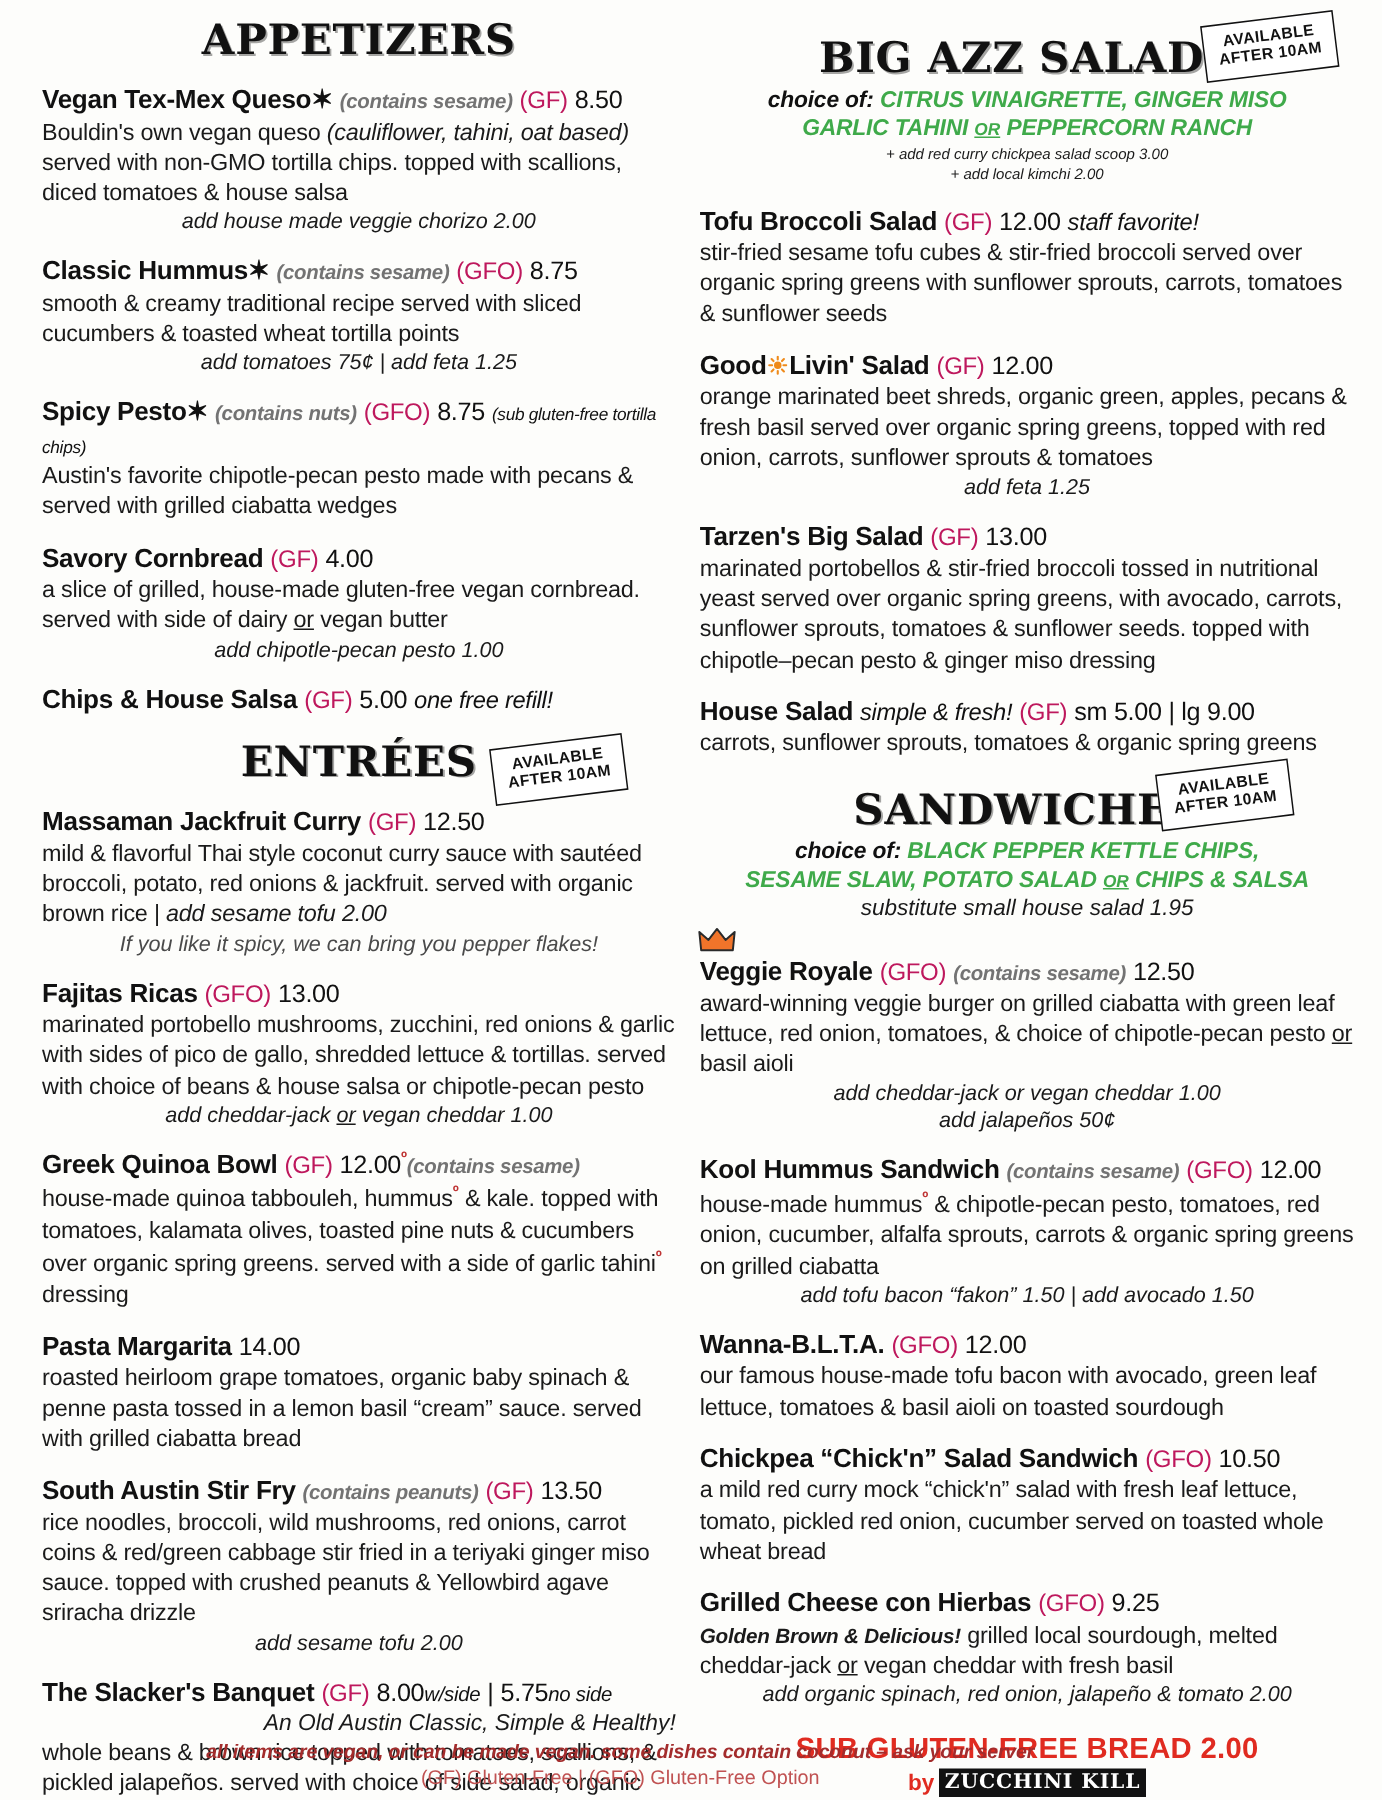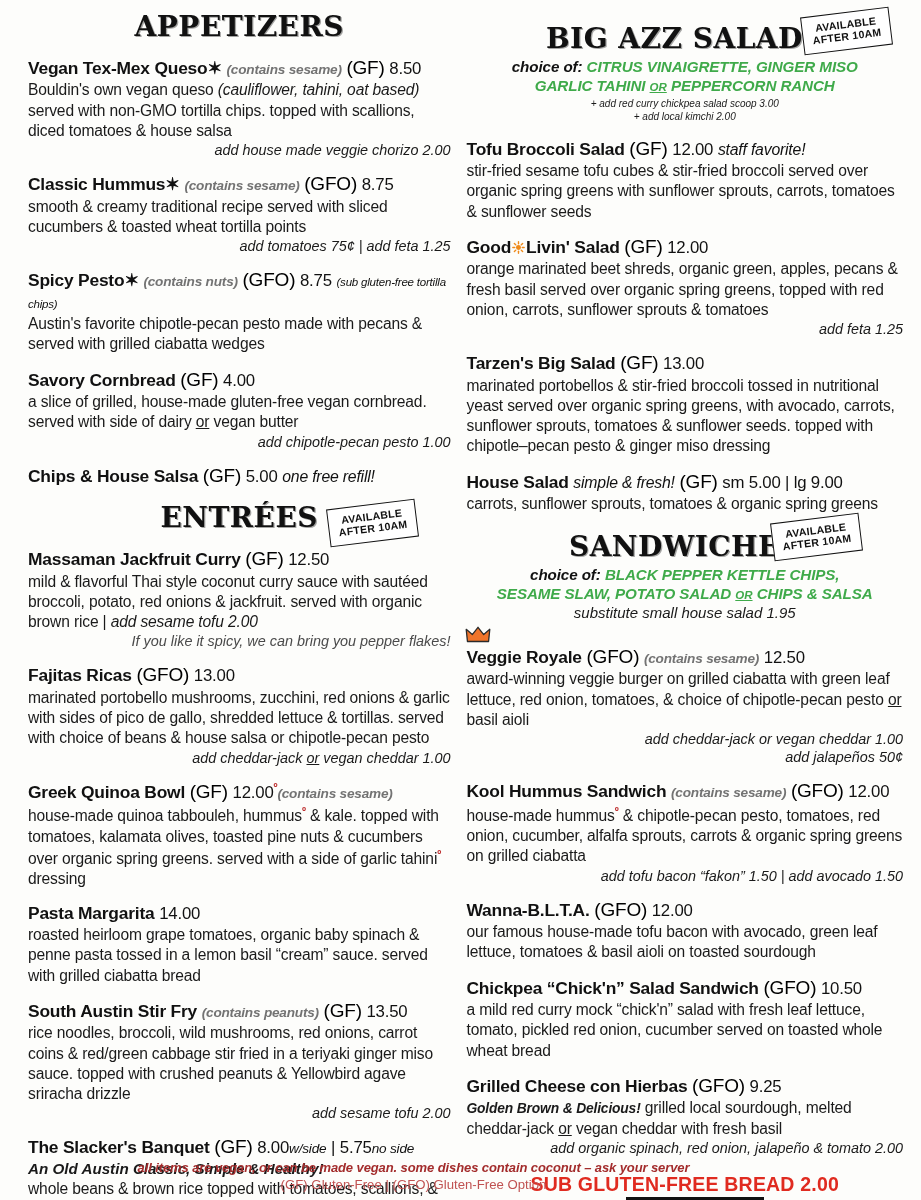--- a/index.html
+++ b/index.html
@@ -68,40 +68,40 @@
 
   
   .item { margin-top: 13px; }
   .item:first-child { margin-top: 8px; }
   .item-title {
     font-size: 17.4px; font-weight: bold; line-height: 1.22;
     letter-spacing: -0.2px; color: #111;
   }
   .item-title .nm { font-weight: bold; }
   .aller { font-style: italic; font-weight: bold; font-size: 13.6px; color: #737373; }
-  .gf { font-weight: normal; font-size: 19px; color: #000000; }
+  .gf { font-weight: normal; font-size: 16px; color: #be185d; }
   .price { font-weight: normal; font-size: 16.8px; color: #111; }
   .note-it { font-style: italic; font-weight: normal; font-size: 15.8px; }
   .note-sm { font-style: italic; font-weight: normal; font-size: 11.5px; }
   .note-md { font-style: italic; font-weight: normal; font-size: 13.6px; }
   .sup { font-size: 11px; vertical-align: super; color: #bf3333; font-weight: bold; }
 
   .item-desc {
     font-size: 15.6px; line-height: 1.3; color: #1a1a1a;
     letter-spacing: -0.15px; margin-top: 1px;
   }
   .item-desc .it { font-style: italic; text-align: right; }
   .u { text-decoration: underline; }
 
   .addon {
-    text-align: right; font-style: italic; font-size: 14.4px;
+    text-align: center; font-style: italic; font-size: 14.4px;
     line-height: 1.25; color: #1a1a1a; margin-top: 0px;
   }
   .tagline-bold {
-    text-align: left; font-weight: bold; font-style: italic;
+    text-align: right; font-weight: normal; font-style: italic;
     font-size: 15.2px; line-height: 1.25;
   }
 
   
   .sun { display: inline-block; width: 13px; height: 13px; position: relative;
          vertical-align: -1px; margin: 0 1px; }
   .crown { position: absolute; left: -2px; top: -20px; width: 26px; height: 20px; }
 
   
   .gfbanner { text-align: center; margin-top: 16px; }

